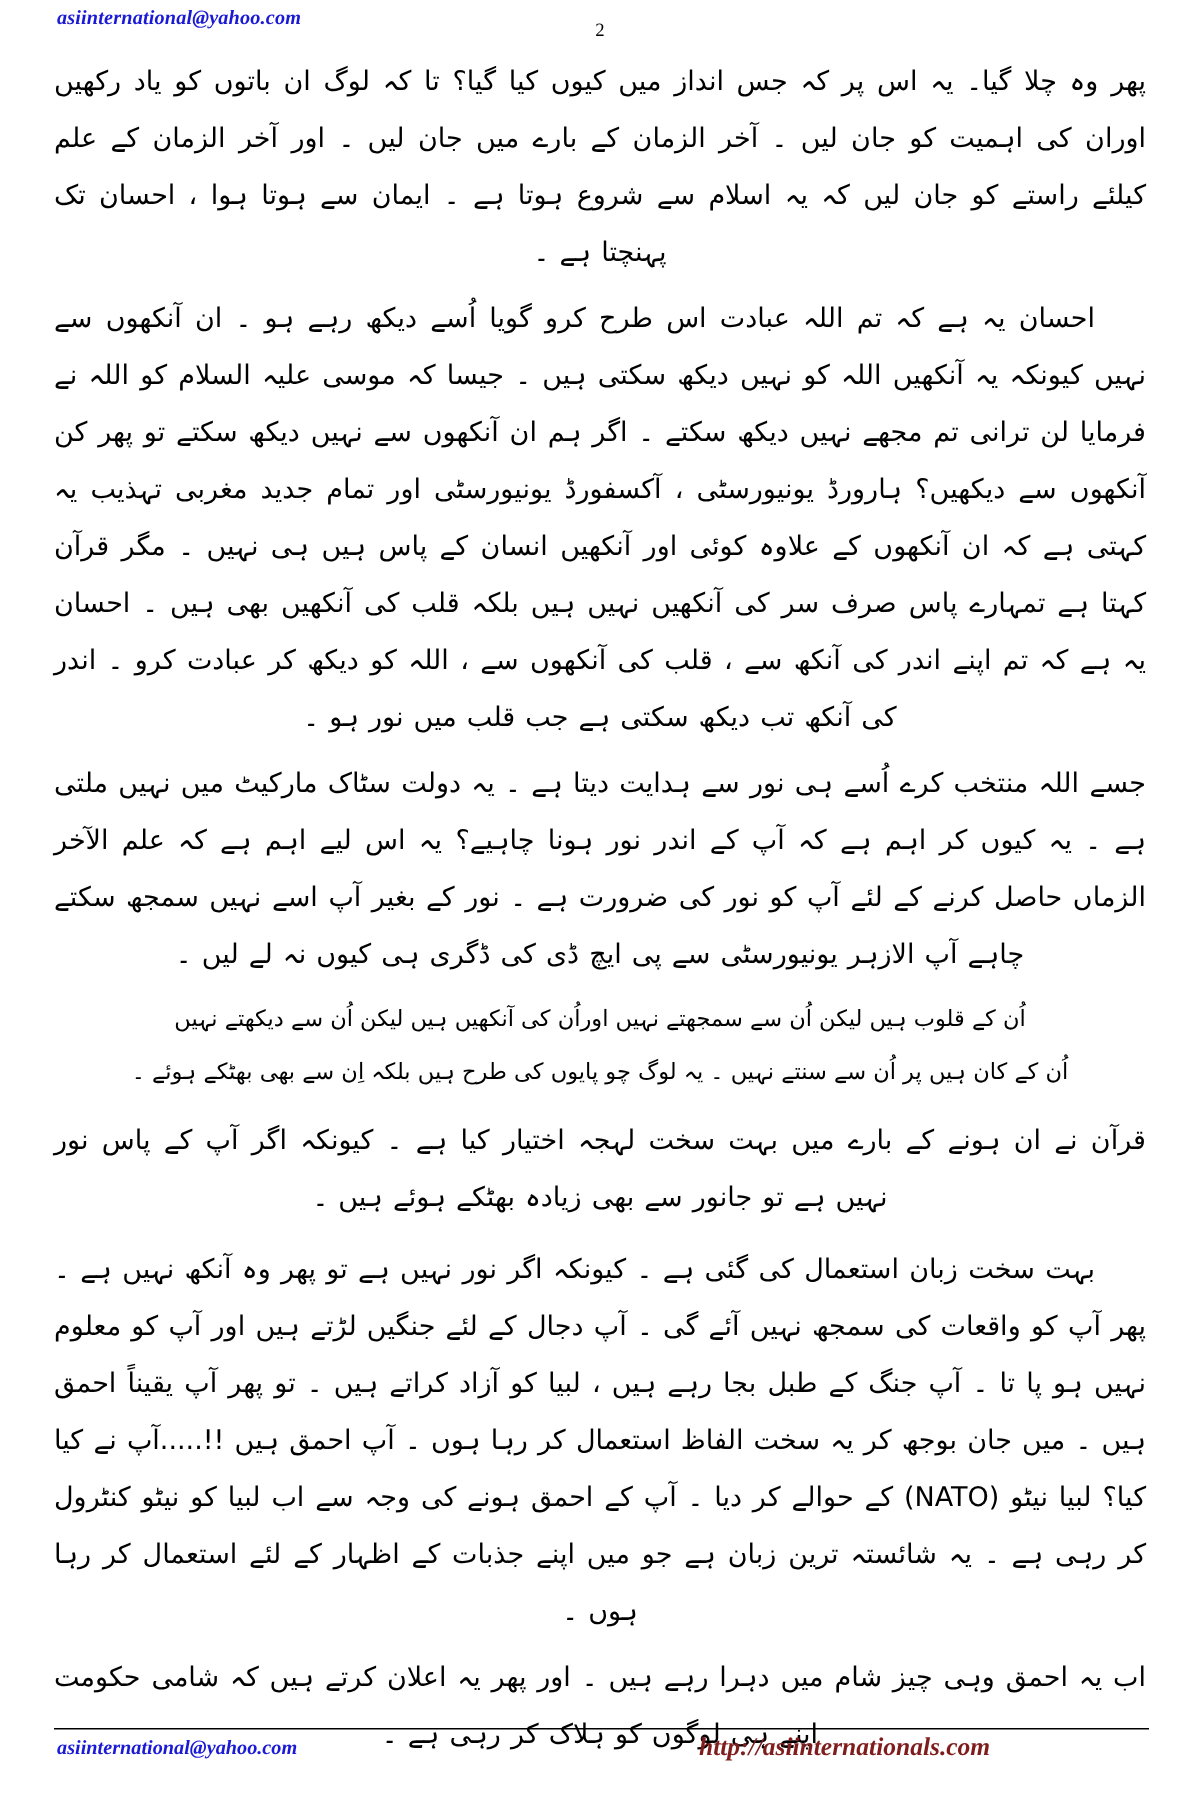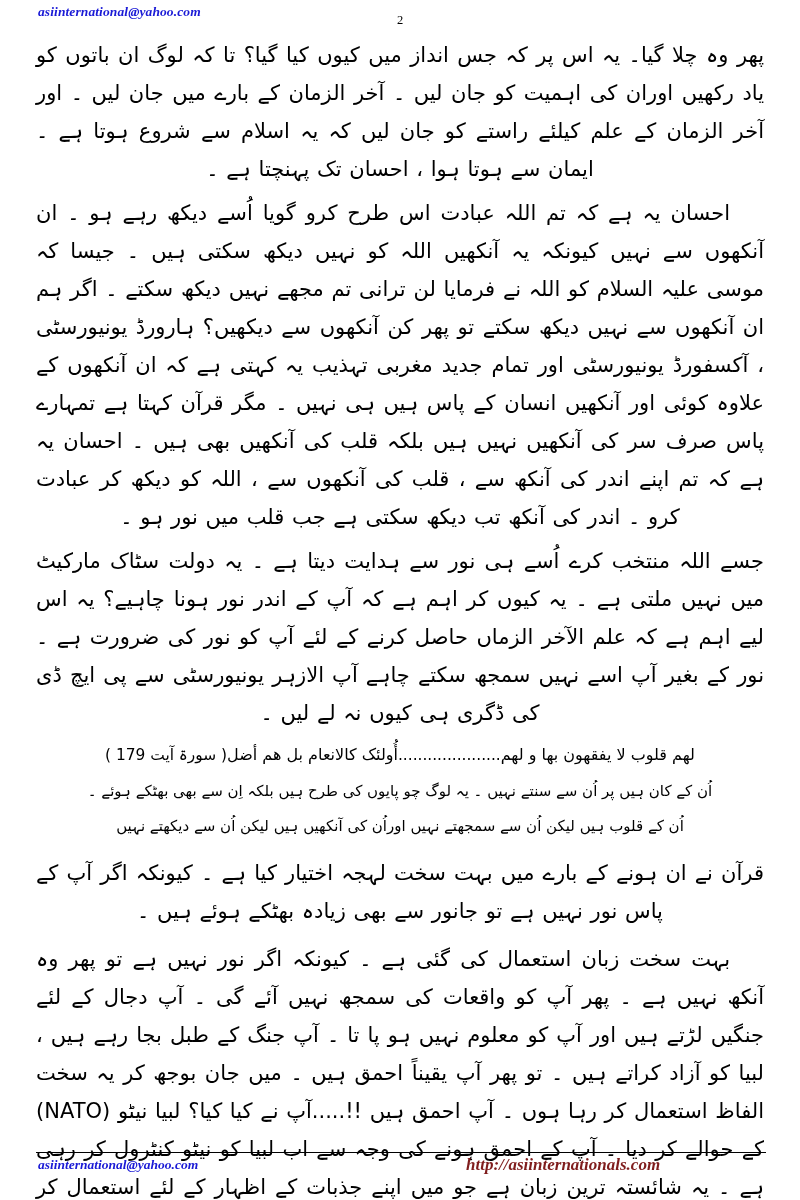--- a/index.html
+++ b/index.html
@@ -64,21 +64,21 @@
     top: 36px;
     left: 36px;
     width: 728px;
     direction: rtl;
     text-align: justify;
     color: #000000;
   }
 
   .para {
     font-family: "DejaVu Sans", "Liberation Sans", sans-serif;
-    font-size: 21px;
+    font-size: 18px;
     line-height: 38px;
     text-align: justify;
     text-align-last: center;
     margin: 0 0 6px 0;
     word-spacing: 1px;
     direction: rtl;
   }
   .para.indent-first {
     text-indent: 34px;
   }
@@ -185,27 +185,24 @@
   <div class="content">
 
     <p class="para">پھر وہ چلا گیا۔ یہ اس پر کہ جس انداز میں کیوں کیا گیا؟  تا کہ لوگ ان باتوں کو یاد رکھیں اوران کی اہمیت کو جان لیں ۔ آخر الزمان کے بارے میں جان لیں ۔  اور آخر الزمان کے علم کیلئے راستے کو جان لیں کہ یہ اسلام سے شروع ہوتا ہے ۔ ایمان سے ہوتا ہوا ، احسان تک پہنچتا ہے ۔</p>
 
     <p class="para indent-first">احسان یہ ہے کہ تم اللہ عبادت اس طرح کرو گویا اُسے دیکھ رہے ہو ۔ ان آنکھوں سے نہیں کیونکہ یہ آنکھیں اللہ کو نہیں دیکھ سکتی ہیں ۔ جیسا کہ موسی علیہ السلام کو اللہ نے فرمایا لن ترانی  تم مجھے نہیں دیکھ سکتے ۔ اگر ہم ان آنکھوں سے نہیں دیکھ سکتے تو پھر کن آنکھوں سے دیکھیں؟ ہارورڈ یونیورسٹی ، آکسفورڈ یونیورسٹی اور تمام جدید مغربی تہذیب یہ کہتی ہے کہ ان آنکھوں کے علاوہ کوئی اور آنکھیں انسان کے پاس ہیں ہی نہیں ۔ مگر قرآن کہتا ہے تمہارے پاس صرف سر کی آنکھیں نہیں ہیں بلکہ قلب کی آنکھیں بھی ہیں ۔  احسان یہ ہے کہ تم اپنے اندر کی آنکھ سے ، قلب کی آنکھوں سے ، اللہ کو دیکھ کر عبادت کرو ۔  اندر کی آنکھ تب دیکھ سکتی ہے جب قلب میں نور ہو ۔</p>
 
 
     <p class="para">جسے اللہ منتخب کرے اُسے ہی نور سے ہدایت دیتا ہے ۔ یہ دولت سٹاک مارکیٹ میں نہیں ملتی ہے ۔  یہ کیوں کر اہم ہے کہ آپ کے اندر نور ہونا چاہیے؟  یہ اس لیے اہم ہے کہ علم الآخر الزماں حاصل کرنے کے لئے آپ کو نور کی ضرورت ہے ۔ نور کے بغیر آپ اسے نہیں سمجھ سکتے چاہے آپ الازہر یونیورسٹی سے پی ایچ ڈی کی ڈگری ہی کیوں نہ لے لیں ۔</p>
 
 
-    <div class="ayah-block">
-      <span class="ar">لھم قلوب لا يفقهون بها و لهم</span><span class="dots">.....................</span><span class="ar">أُولئک كالانعام بل هم أضل</span><span>( سورۃ   آیت 179 )</span>
-    </div>
+
+    <div class="trans-line">اُن کے قلوب ہیں لیکن اُن سے سمجھتے نہیں اوراُن کی آنکھیں ہیں لیکن اُن سے دیکھتے نہیں</div>
 
     <div class="trans-line">اُن کے کان ہیں پر اُن سے سنتے نہیں ۔ یہ لوگ چو پایوں کی طرح ہیں بلکہ اِن سے بھی بھٹکے ہوئے ۔</div>
-
-    <div class="trans-line">اُن کے قلوب ہیں لیکن اُن سے سمجھتے نہیں اوراُن کی آنکھیں ہیں لیکن اُن سے دیکھتے نہیں</div>
 
     <p class="para gap-top">قرآن نے ان ہونے کے بارے میں بہت سخت لہجہ اختیار کیا ہے ۔ کیونکہ اگر آپ کے پاس نور نہیں ہے تو جانور سے بھی زیادہ بھٹکے ہوئے ہیں ۔</p>
 
     <p class="para indent-first gap-top">بہت سخت زبان استعمال کی گئی ہے ۔ کیونکہ اگر نور نہیں ہے تو پھر وہ آنکھ نہیں ہے ۔ پھر آپ کو واقعات کی سمجھ نہیں آئے گی ۔ آپ دجال کے لئے جنگیں لڑتے ہیں اور آپ کو معلوم نہیں ہو پا تا ۔ آپ جنگ کے طبل بجا رہے ہیں ، لبیا کو آزاد کراتے ہیں ۔ تو پھر آپ یقیناً احمق ہیں ۔ میں جان بوجھ کر یہ سخت الفاظ استعمال کر رہا ہوں ۔ آپ احمق ہیں !!.....آپ نے کیا کیا؟ لبیا نیٹو (NATO) کے حوالے کر دیا ۔ آپ کے احمق ہونے کی وجہ سے اب لبیا کو نیٹو کنٹرول کر رہی ہے ۔  یہ شائستہ ترین زبان ہے جو میں اپنے جذبات کے اظہار کے لئے استعمال کر رہا ہوں ۔</p>
 
     <p class="para">اب یہ احمق وہی چیز شام میں دہرا رہے ہیں ۔  اور پھر یہ اعلان کرتے ہیں کہ شامی حکومت اپنے ہی لوگوں کو ہلاک کر رہی ہے ۔</p>
 
   </div>
 
   <div class="footer">

